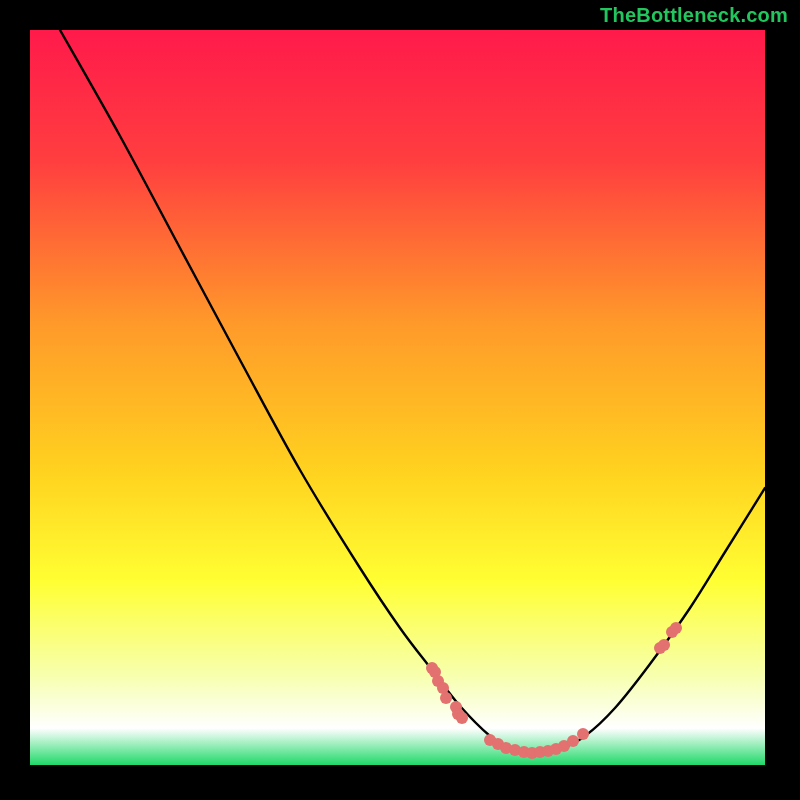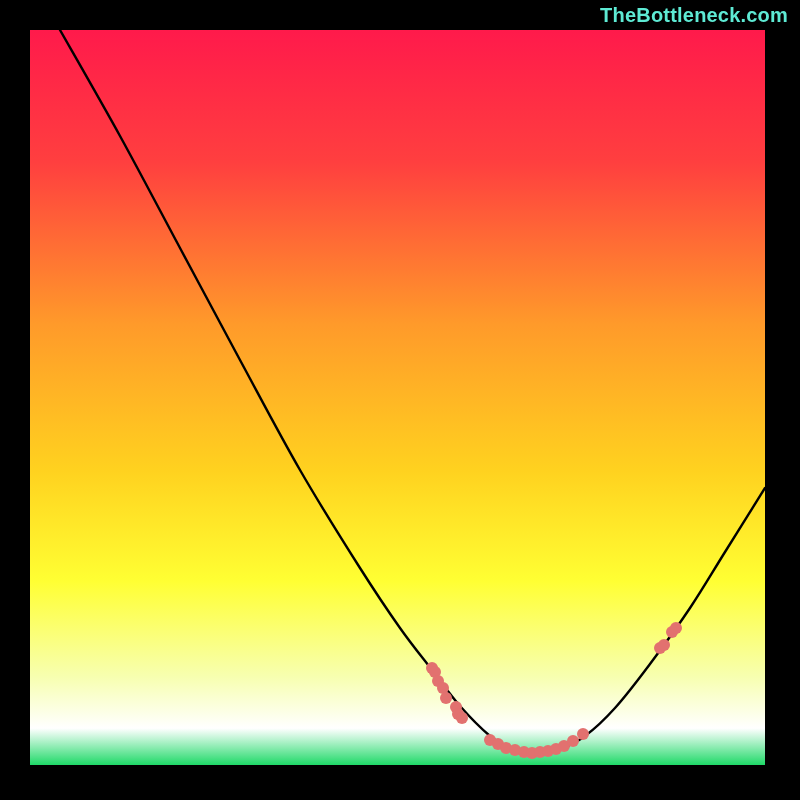--- a/index.html
+++ b/index.html
@@ -12,21 +12,21 @@
     width: 800px;
     height: 800px;
     position: relative;
     background: #000;
     overflow: hidden;
   }
   .attribution {
     position: absolute;
     top: 4px;
     right: 12px;
-    color: #5eead4;
+    color: #22c55e;
     font-size: 20px;
     font-weight: bold;
     letter-spacing: 0.2px;
     z-index: 10;
   }
   svg { display: block; }
 </style>
 </head>
 <body>
 

